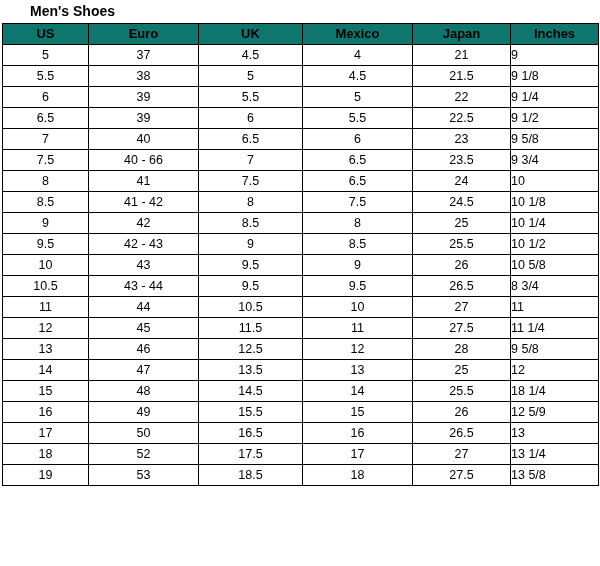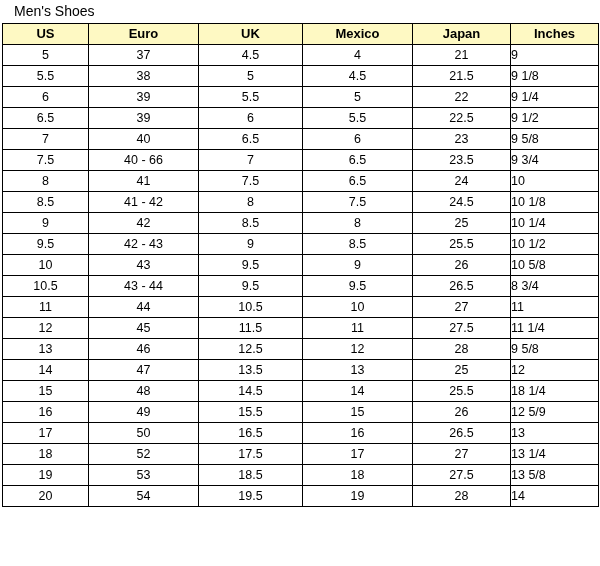--- a/index.html
+++ b/index.html
@@ -15,42 +15,43 @@
     overflow: hidden;
   }
   .page {
     width: 600px;
     height: 566px;
     position: relative;
     box-sizing: border-box;
   }
   .title {
     font-size: 14px;
-    font-weight: normal;
+    font-weight: bold;
     padding: 3px 0 4px 14px;
     line-height: 16px;
+    margin-left: 16px;
   }
   table.size-table {
     border-collapse: collapse;
     table-layout: fixed;
     width: 596px;
     margin-left: 2px;
     border: 1px solid #000;
   }
   table.size-table th,
   table.size-table td {
     border: 1px solid #000;
     height: 21px;
     font-size: 12.5px;
     line-height: 14px;
     padding: 0;
     box-sizing: border-box;
   }
   table.size-table thead th {
-    background: #fef9c3;
+    background: #0f766e;
     font-weight: bold;
     text-align: center;
     font-size: 13px;
   }
   
   col.c0 { width: 86px; }
   col.c1 { width: 110px; }
   col.c2 { width: 104px; }
   col.c3 { width: 110px; }
   col.c4 { width: 98px; }
@@ -247,24 +248,16 @@
           <td class="left">13 1/4</td>
         </tr>
         <tr>
           <td class="center">19</td>
           <td class="center">53</td>
           <td class="center">18.5</td>
           <td class="center">18</td>
           <td class="center">27.5</td>
           <td class="left">13 5/8</td>
         </tr>
-        <tr>
-          <td class="center">20</td>
-          <td class="center">54</td>
-          <td class="center">19.5</td>
-          <td class="center">19</td>
-          <td class="center">28</td>
-          <td class="left">14</td>
-        </tr>
       </tbody>
   </table>
 
 </div>
 
 </body></html>

